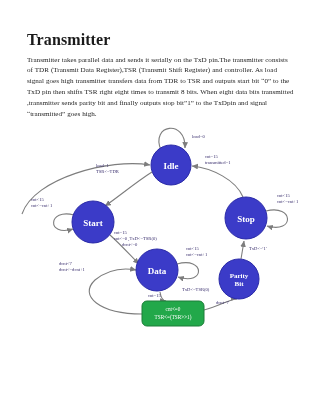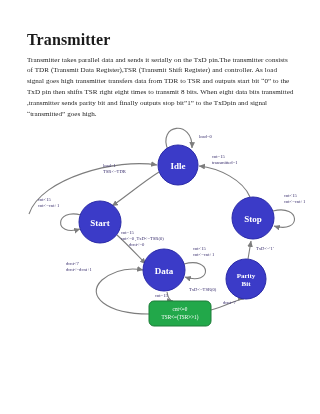--- a/index.html
+++ b/index.html
@@ -42,21 +42,21 @@
     font-size: 7.1px;
     line-height: 1.52;
     color: #1f1f1f;
     margin: 0;
     text-align: left;
     word-spacing: 0.2px;
   }
   
   #diagram {
     position: absolute;
-    left: 7px;
+    left: 0;
     top: 118px;
     width: 312px;
     height: 240px;
   }
   #diagram svg {
     display: block;
   }
   .state-label {
     font-family: "Liberation Serif", serif;
     font-weight: bold;

